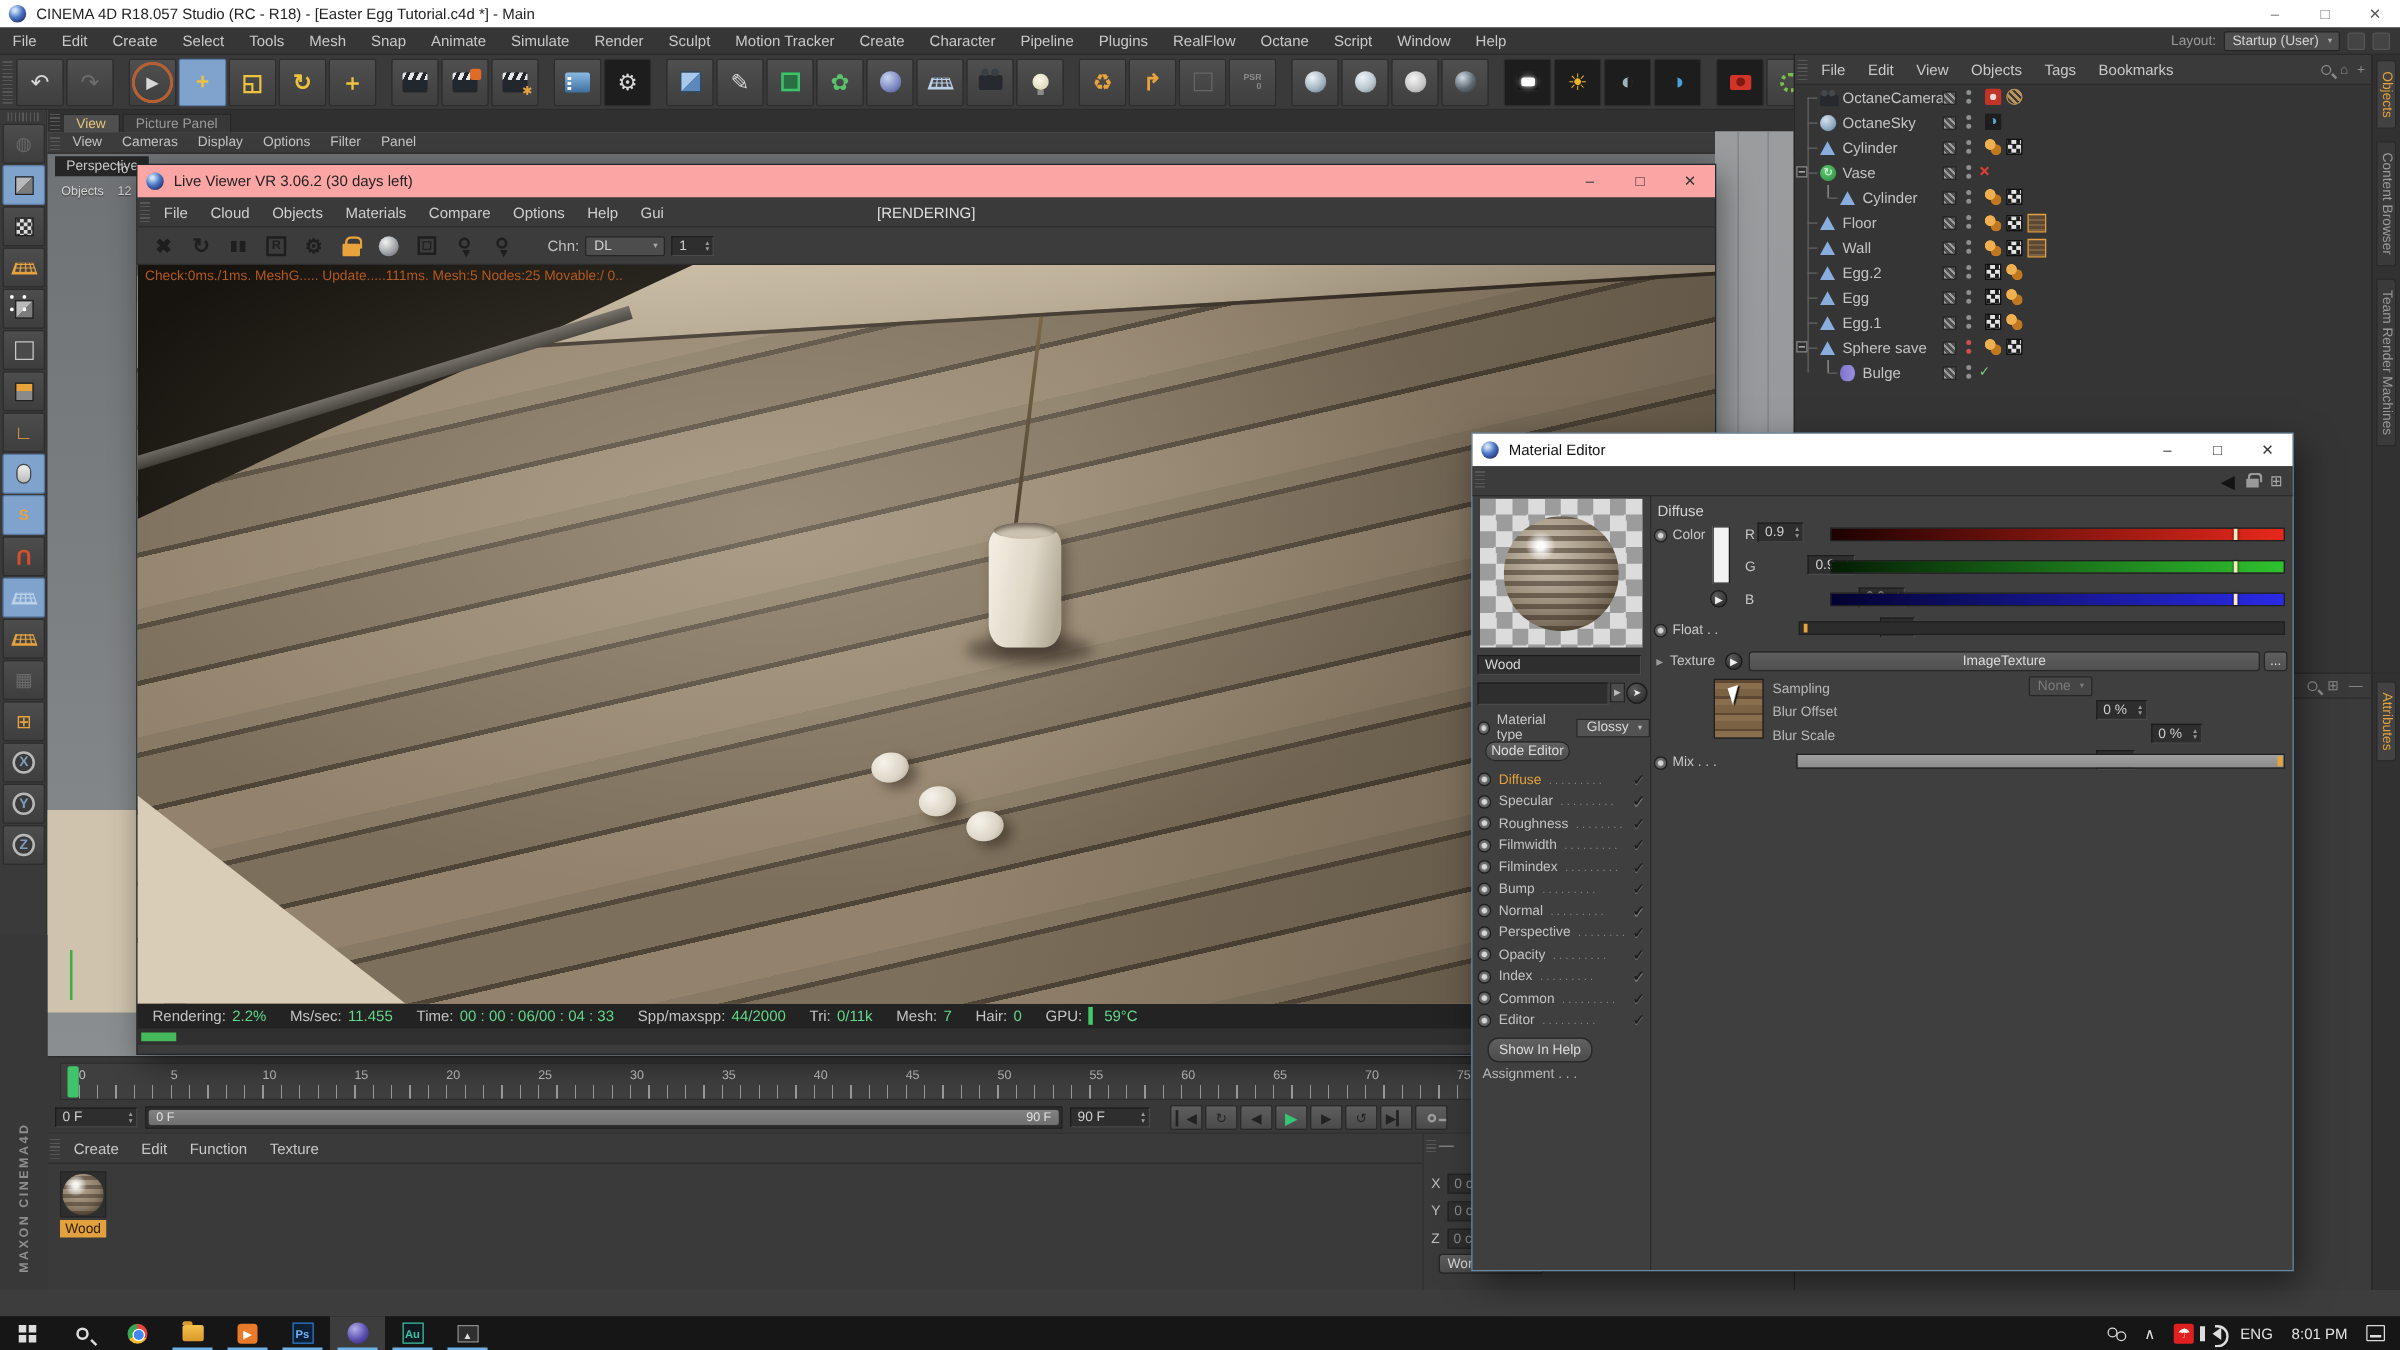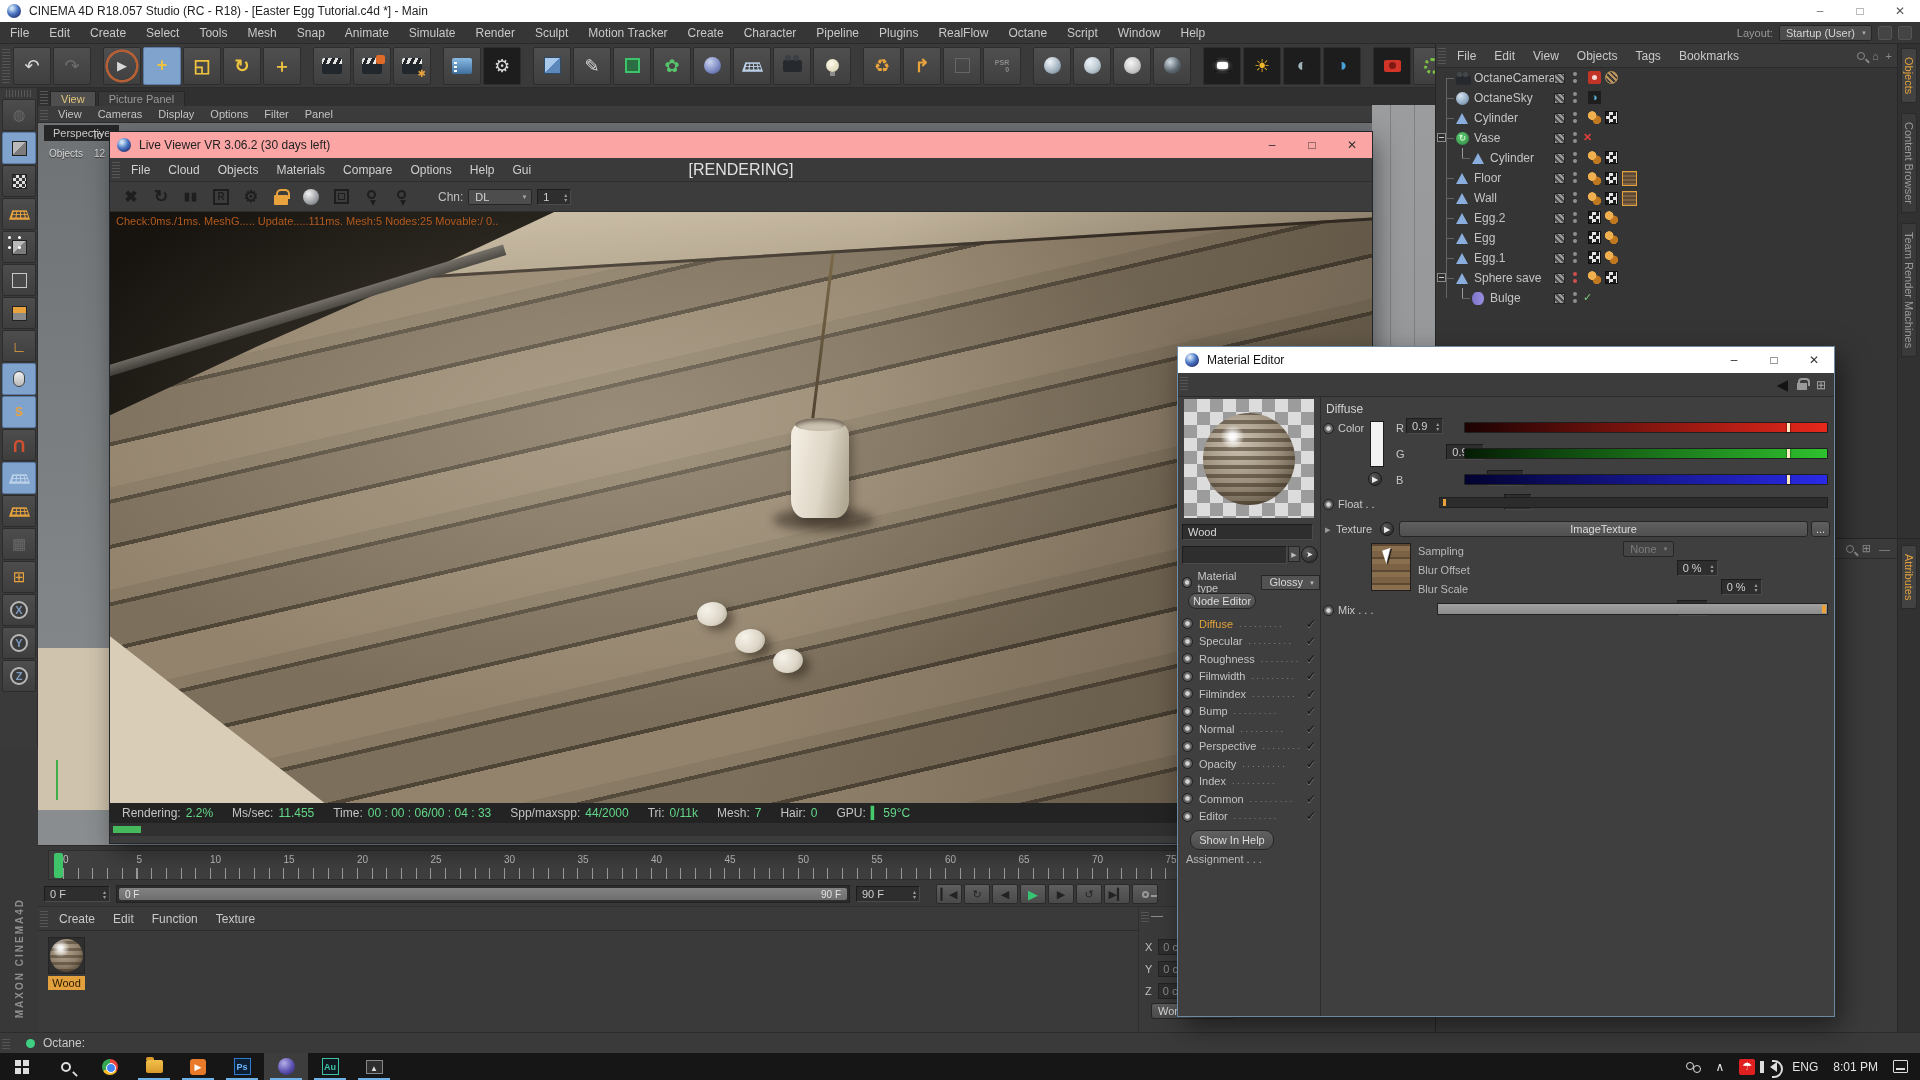--- a/index.html
+++ b/index.html
@@ -145,21 +145,21 @@
   .am{left:1435px;top:538px;width:485px;height:494px;background:#3b3b3b;border-top:1px solid #262626;border-left:1px solid #262626;}
   .am-head{height:20px;background:#3a3a3a;border-bottom:1px solid #2c2c2c;display:flex;align-items:center;justify-content:flex-end;gap:8px;padding-right:30px;color:#8a8a8a;font-size:11px;}
   .am-side{position:absolute;right:0;top:0;width:23px;height:100%;background:#313131;border-left:1px solid #272727;display:flex;flex-direction:column;align-items:center;padding-top:6px;}
 
   
   .lv{left:110px;top:132px;width:1262px;height:711px;background:#3c3c3c;box-shadow:0 0 0 1px #20262c,4px 8px 24px rgba(0,0,0,.45);z-index:20;}
   .lv-title{height:26px;background:#fca5a5;display:flex;align-items:center;color:#111;}
   .lv-title .t{font-size:12px;color:#222;}
   .lv-menu{height:24px;background:#3a3a3a;border-bottom:1px solid #2e2e2e;display:flex;align-items:center;position:relative;}
   .lv-menu .mi{padding:0 9px;color:#cfcfcf;font-size:12px;}
-  .rendering{position:absolute;left:50%;transform:translateX(-50%);color:#e0e0e0;font-size:16px;}
+  .rendering{position:absolute;left:50%;transform:translateX(-50%);color:#e0e0e0;font-size:12px;}
   .lv-tools{height:30px;background:#3c3c3c;display:flex;align-items:center;padding-left:6px;border-bottom:1px solid #2d2d2d;}
   .lvi{width:30px;height:24px;display:flex;align-items:center;justify-content:center;color:#1e1e1e;font-size:15px;font-weight:bold;}
   .lvi-pause::before{content:"▮▮";font-size:11px;letter-spacing:1px;}
   .lvi-stop::before{content:"✖";font-size:16px;}
   .lvi-restart::before{content:"↻";font-size:17px;}
   .lvi-r{border:2px solid #1e1e1e;width:16px;height:16px;font-size:10px;line-height:12px;text-align:center;}
   .lvi-settings::before{content:"⚙";font-size:16px;}
   .lock{width:14px;height:10px;background:#e8a33d;border-radius:1px;position:relative;margin-top:6px;}
   .lock::before{content:"";position:absolute;left:2px;top:-6px;width:10px;height:8px;border:2.5px solid #e8a33d;border-bottom:none;border-radius:5px 5px 0 0;}
   .lvi-ball{width:16px;height:16px;border-radius:50%;background:radial-gradient(circle at 35% 30%,#f2f2f2,#9a9ea2 60%,#5c6064);}
@@ -838,25 +838,20 @@
         <span>Z</span>
         <span class="cfield">0 cm</span>
       </div>
     <div class="cbtn">World</div>
   </div>
 
   <div class="abs branding">
     <span>MAXON CINEMA4D</span>
   </div>
 
-  <div class="abs sb">
-    <span class="grip" style="margin:4px 2px;height:12px;"></span>
-    <span class="gdot"></span>
-    <span>Octane:</span>
-  </div>
 
   <div class="abs me">
     <div class="me-title">
       <span class="c4dball"></span>
       <span class="t">Material Editor</span>
       <span class="wctl">
         <span style="color:#333;">–</span>
         <span style="color:#333;">□</span>
         <span style="color:#333;">✕</span>
       </span>

